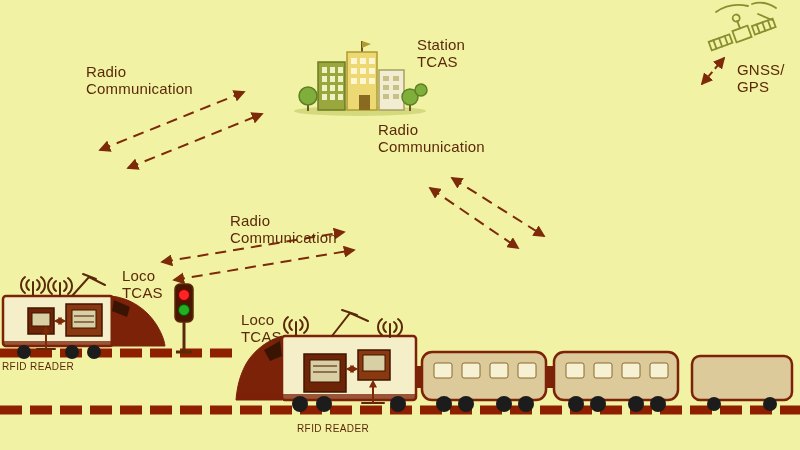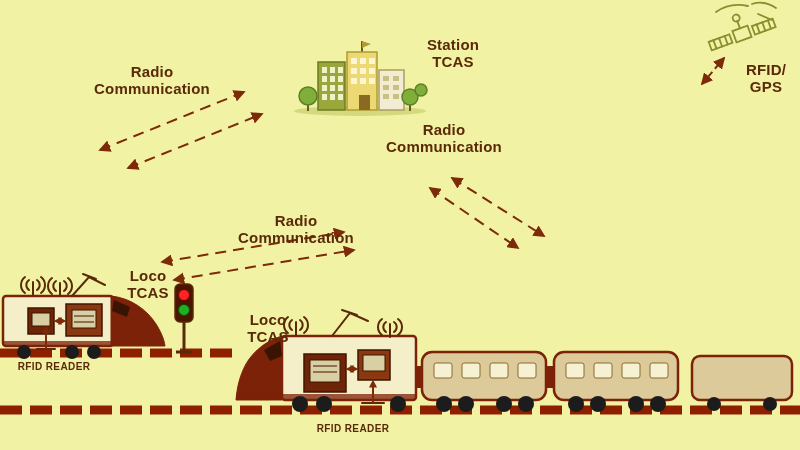--- a/index.html
+++ b/index.html
@@ -6,21 +6,21 @@
     --bg:#f2f2a5; --ink:#5a2a08; --track:#8e2000; --arrow:#7c2a08;
     --train-body:#f4efc9; --train-nose:#7c2208; --coach-body:#dcca9a;
     --window:#f6f1d2; --wheel:#1c1c1c; --station-green:#9aa73c;
     --station-yellow:#ecd974; --signal-red:#ff2424; --signal-green:#22b022;
     --satellite:#8a8f2e;
   }
   html,body{margin:0;padding:0;background:#fff}
   .stage{position:relative;width:800px;height:450px;background:var(--bg);
     overflow:hidden;font-family:"Liberation Sans",sans-serif}
   .scene{position:absolute;left:0;top:0}
-  .label{position:absolute;color:var(--ink);font-weight:700;text-align:center;
+  .label{position:absolute;color:var(--ink);font-weight:400;text-align:left;
     font-size:15px;line-height:1.15;letter-spacing:.2px;user-select:none}
   .label.small{font-size:10px;letter-spacing:.4px}
 
   .track-line{stroke:var(--track)}
   .dash-arrows line{stroke:var(--arrow);stroke-width:2;stroke-dasharray:11 7;fill:none}
   .gnss-line{stroke:var(--arrow);stroke-width:2;stroke-dasharray:6 4;fill:none}
   .arrow-fill{fill:var(--arrow)}
   .small-arrow{stroke:var(--arrow);stroke-width:2;fill:none}
 
   .loco-body{fill:var(--train-body);stroke:var(--train-nose);stroke-width:2.5}
@@ -268,21 +268,21 @@
         <circle cx="714" cy="404" r="7" class="wheel"></circle>
         <circle cx="770" cy="404" r="7" class="wheel"></circle>
       </g>
     </g>
   </svg>
 
   <div class="label" style="left:86px;top:63px;width:132px">Radio Communication</div>
 
   <div class="label" style="left:417px;top:36px;width:72px">Station TCAS</div>
 
-  <div class="label" style="left:737px;top:61px;width:58px">RFID/ GPS</div>
+  <div class="label" style="left:737px;top:61px;width:58px">GNSS/ GPS</div>
 
   <div class="label" style="left:378px;top:121px;width:132px">Radio Communication</div>
 
   <div class="label" style="left:230px;top:212px;width:132px">Radio Communication</div>
 
   <div class="label" style="left:122px;top:267px;width:52px">Loco TCAS</div>
 
   <div class="label" style="left:241px;top:311px;width:54px">Loco TCAS</div>
 
   <div class="label small" style="left:2px;top:361px;width:104px">RFID READER</div>

